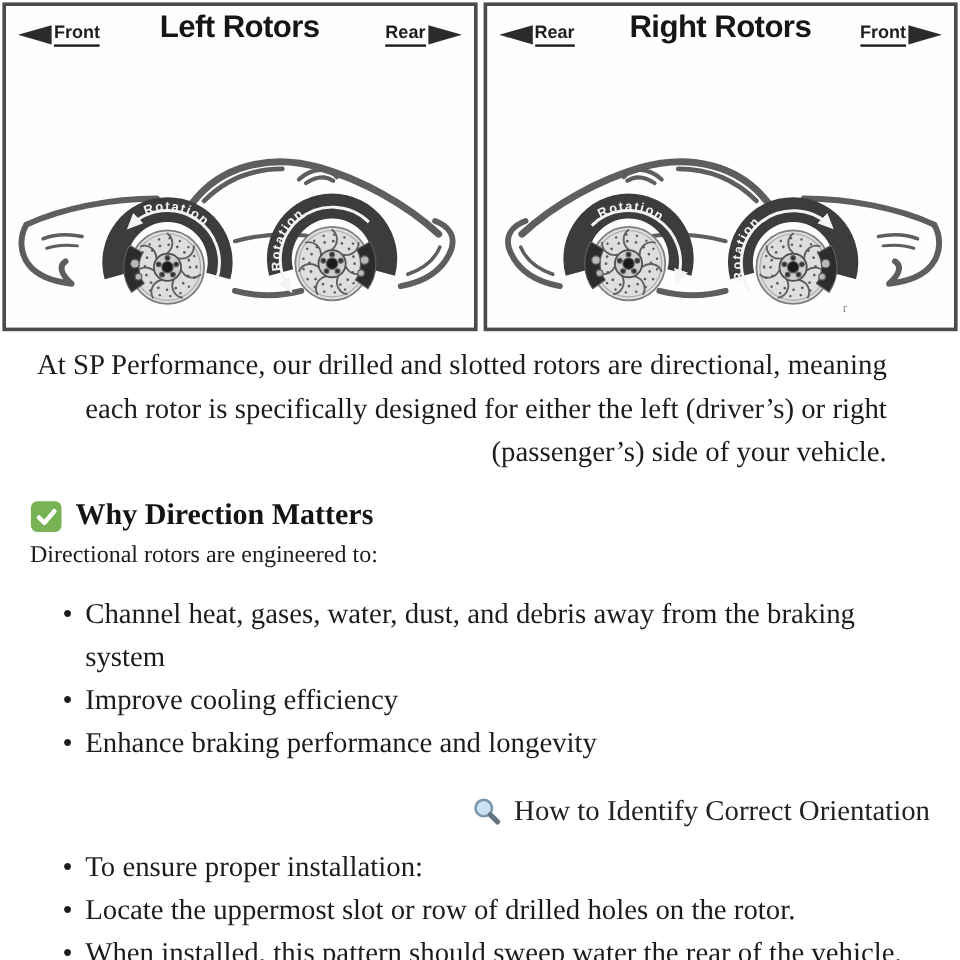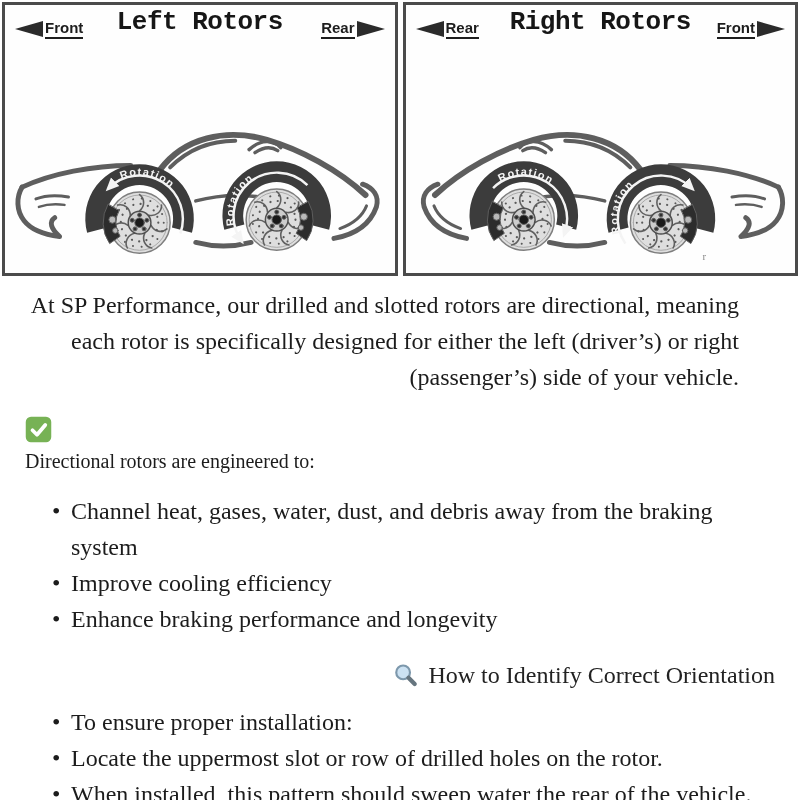--- a/index.html
+++ b/index.html
@@ -23,21 +23,21 @@
     border: 3px solid #4b4b4b;
     background: #fefefe;
     position: relative;
     display: flex;
     flex-direction: column;
     justify-content: space-between;
     box-sizing: border-box;
   }
   .panel-header { text-align: center; padding-top: 4px; }
   .panel-title {
-    font-family: Liberation Mono, monospace;
+    font-family: Liberation Sans, sans-serif;
     font-weight: 800;
     font-size: 26px;
     line-height: 27px;
     color: #161616;
     letter-spacing: -0.5px;
   }
   .panel-subtitle {
     font-family: "Liberation Sans", sans-serif;
     font-weight: 700;
     font-style: italic;
@@ -222,20 +222,21 @@
 
 <div class="content">
 
   <p class="intro">At SP Performance, our drilled and slotted rotors are directional, meaning each rotor is specifically designed for either the left (driver’s) or right (passenger’s) side of your vehicle.</p>
 
   <div class="h-row h2-row">
     <svg class="emoji-icon" width="27" height="27" viewBox="0 0 36 36">
       <rect x="1" y="1" width="34" height="34" rx="7" fill="#77b255"></rect>
       <path d="M10 19 L16 25 L27 12" stroke="#ffffff" stroke-width="5" fill="none" stroke-linecap="round" stroke-linejoin="round"></path>
     </svg>
+    <span class="h-text">Why Direction Matters</span>
   </div>
 
   <div class="lead">Directional rotors are engineered to:</div>
 
   <ul class="blist">
     <li>Channel heat, gases, water, dust, and debris away from the braking system</li>
     <li>Improve cooling efficiency</li>
     <li>Enhance braking performance and longevity</li>
   </ul>
 

